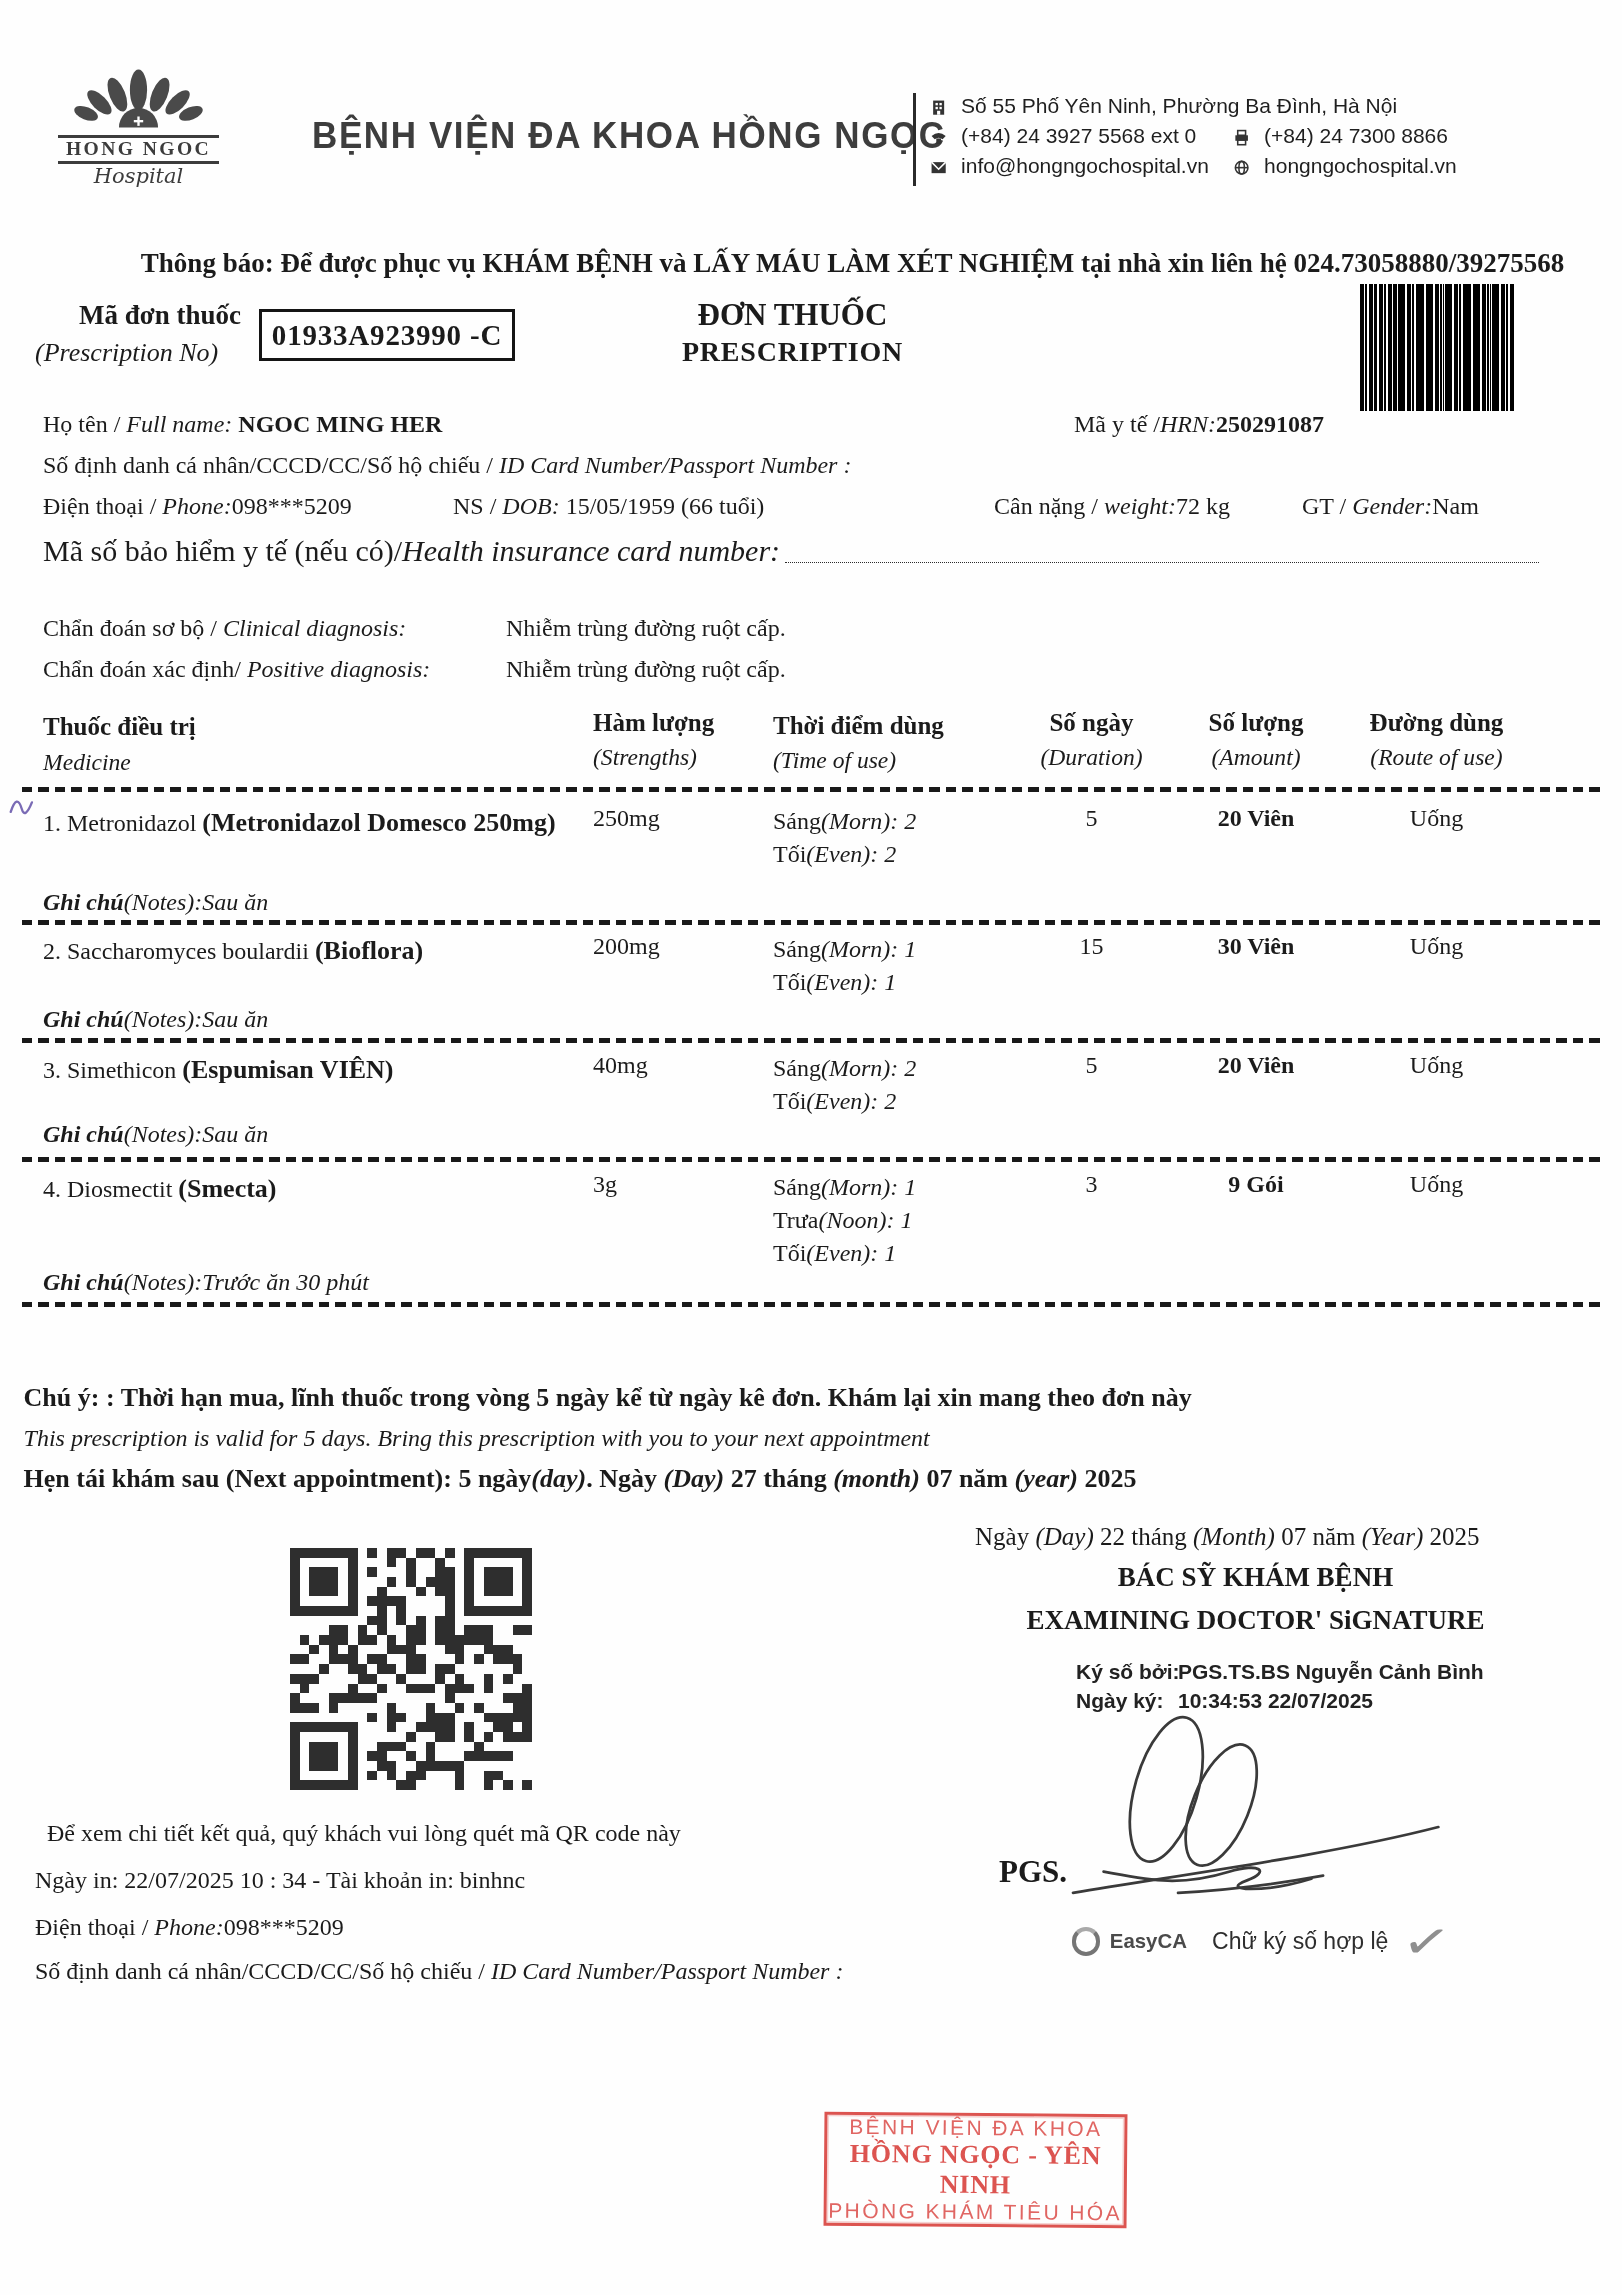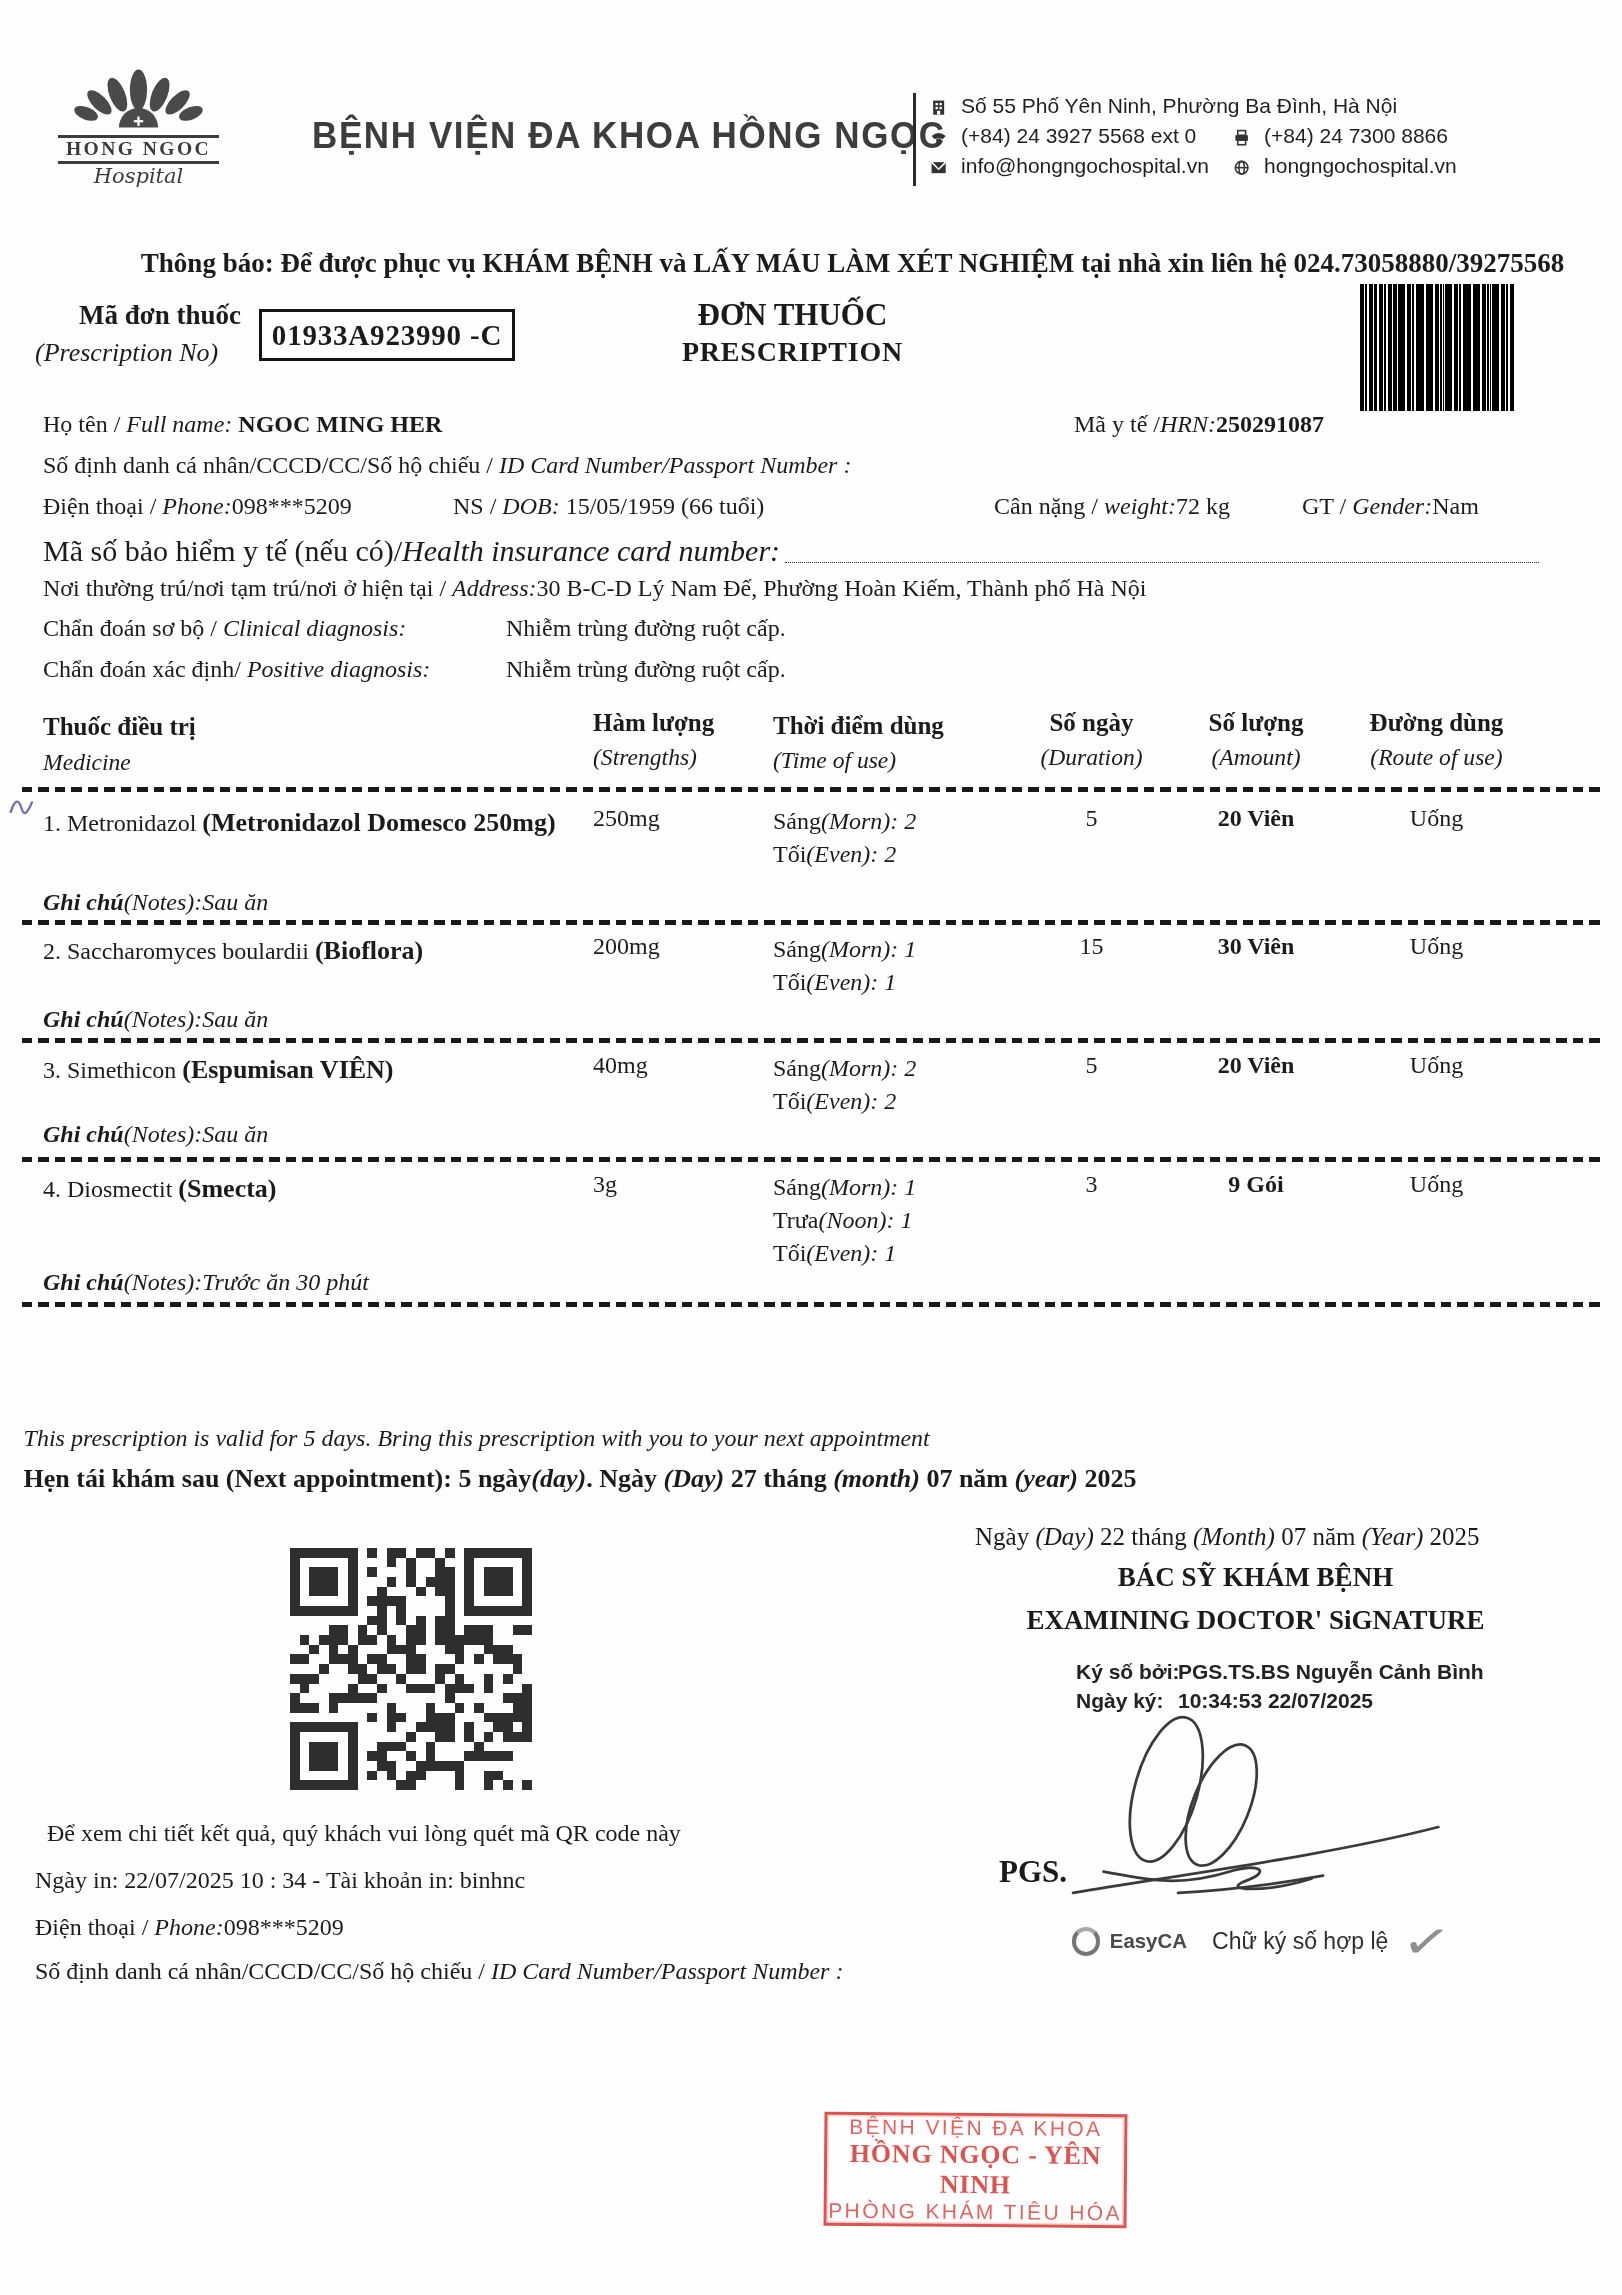--- a/index.html
+++ b/index.html
@@ -180,23 +180,20 @@
   <div class="abs ln" style="left:1302px;top:493px;">
     <span>GT / </span><span class="i">Gender:</span><span>Nam</span>
   </div>
 
   <div class="abs leaderline">
     <span>Mã số bảo hiểm y tế (nếu có)/ </span>
       <span class="i">Health insurance card number:</span>
     <span class="leader"></span>
   </div>
 
-  <div class="abs ln" style="left:43px;top:575px;">
-    <span>Nơi thường trú/nơi tạm trú/nơi ở hiện tại / </span><span class="i">Address:</span><span>30 B-C-D Lý Nam Đế, Phường Hoàn Kiếm, Thành phố Hà Nội</span>
-  </div>
 
   <div class="abs ln" style="left:43px;top:615px;">
     <span>Chẩn đoán sơ bộ / </span><span class="i">Clinical diagnosis:</span>
   </div>
   <div class="abs ln" style="left:506px;top:615px;">Nhiễm trùng đường ruột cấp.</div>
 
   <div class="abs ln" style="left:43px;top:656px;">
     <span>Chẩn đoán xác định/ </span><span class="i">Positive diagnosis:</span>
   </div>
   <div class="abs ln" style="left:506px;top:656px;">Nhiễm trùng đường ruột cấp.</div>
@@ -281,20 +278,21 @@
     </span>
     <span class="c4">3</span>
     <span class="c5 b">9 Gói</span>
     <span class="c6">Uống</span>
   </div>
   <div class="abs note-ln" style="top:1269px;">
     <span class="b">Ghi chú</span><span>(Notes):</span><span>Trước ăn 30 phút</span>
   </div>
   <div class="abs dash" style="top:1302px;"></div>
 
+  <div class="abs b" style="left:23.6px;top:1383px;font-size:26px;">Chú ý: : Thời hạn mua, lĩnh thuốc trong vòng 5 ngày kể từ ngày kê đơn. Khám lại xin mang theo đơn này</div>
   <div class="abs i" style="left:23.6px;top:1425px;font-size:24px;">This prescription is valid for 5 days. Bring this prescription with you to your next appointment</div>
   <div class="abs b" style="left:23.6px;top:1464px;font-size:26px;">
     <span>Hẹn tái khám sau (Next appointment): 5 ngày</span><span class="i">(day)</span><span>. Ngày </span><span class="i">(Day)</span><span> 27 tháng </span><span class="i">(month)</span><span> 07 năm </span><span class="i">(year)</span><span> 2025</span>
   </div>
 
   <div class="abs" style="left:975px;top:1523px;font-size:25px;">
     <span>Ngày </span><span class="i">(Day)</span><span> 22 tháng </span><span class="i">(Month)</span><span> 07 năm </span><span class="i">(Year)</span><span> 2025</span>
   </div>
   <div class="abs b ctr" style="left:973px;top:1562px;width:565px;font-size:27px;">BÁC SỸ KHÁM BỆNH</div>
   <div class="abs b ctr" style="left:973px;top:1605px;width:565px;font-size:27px;">EXAMINING DOCTOR' SiGNATURE</div>

